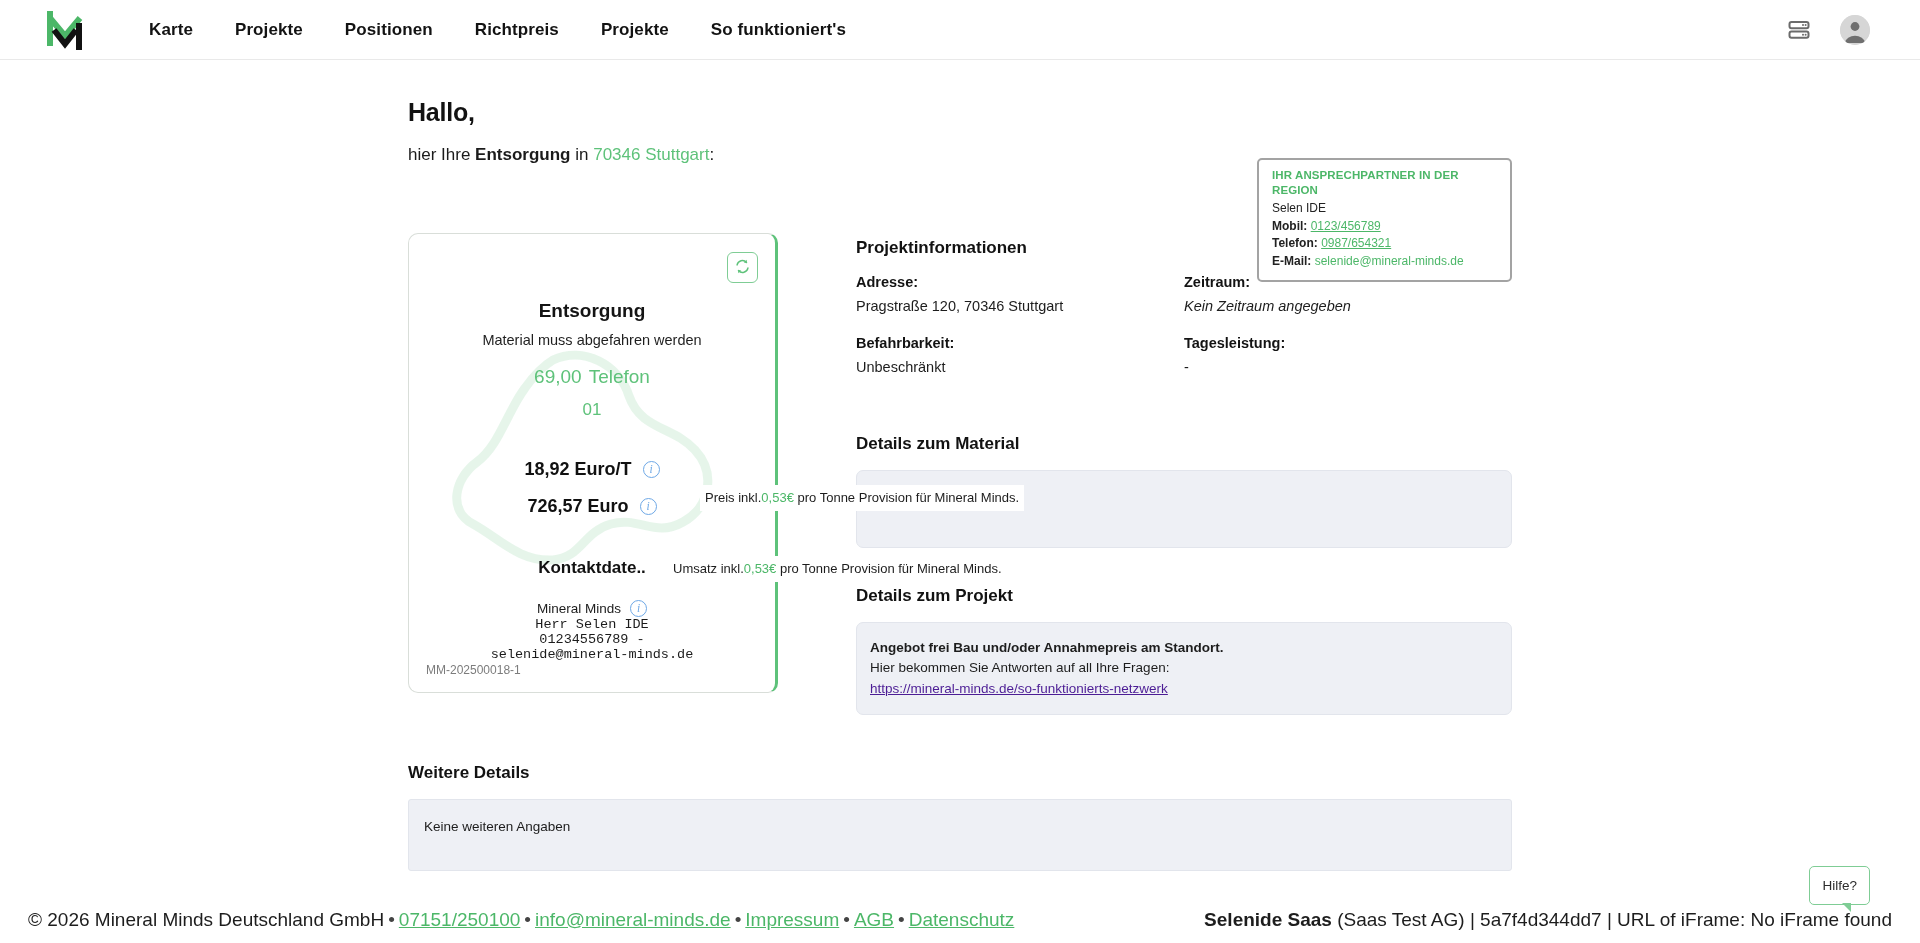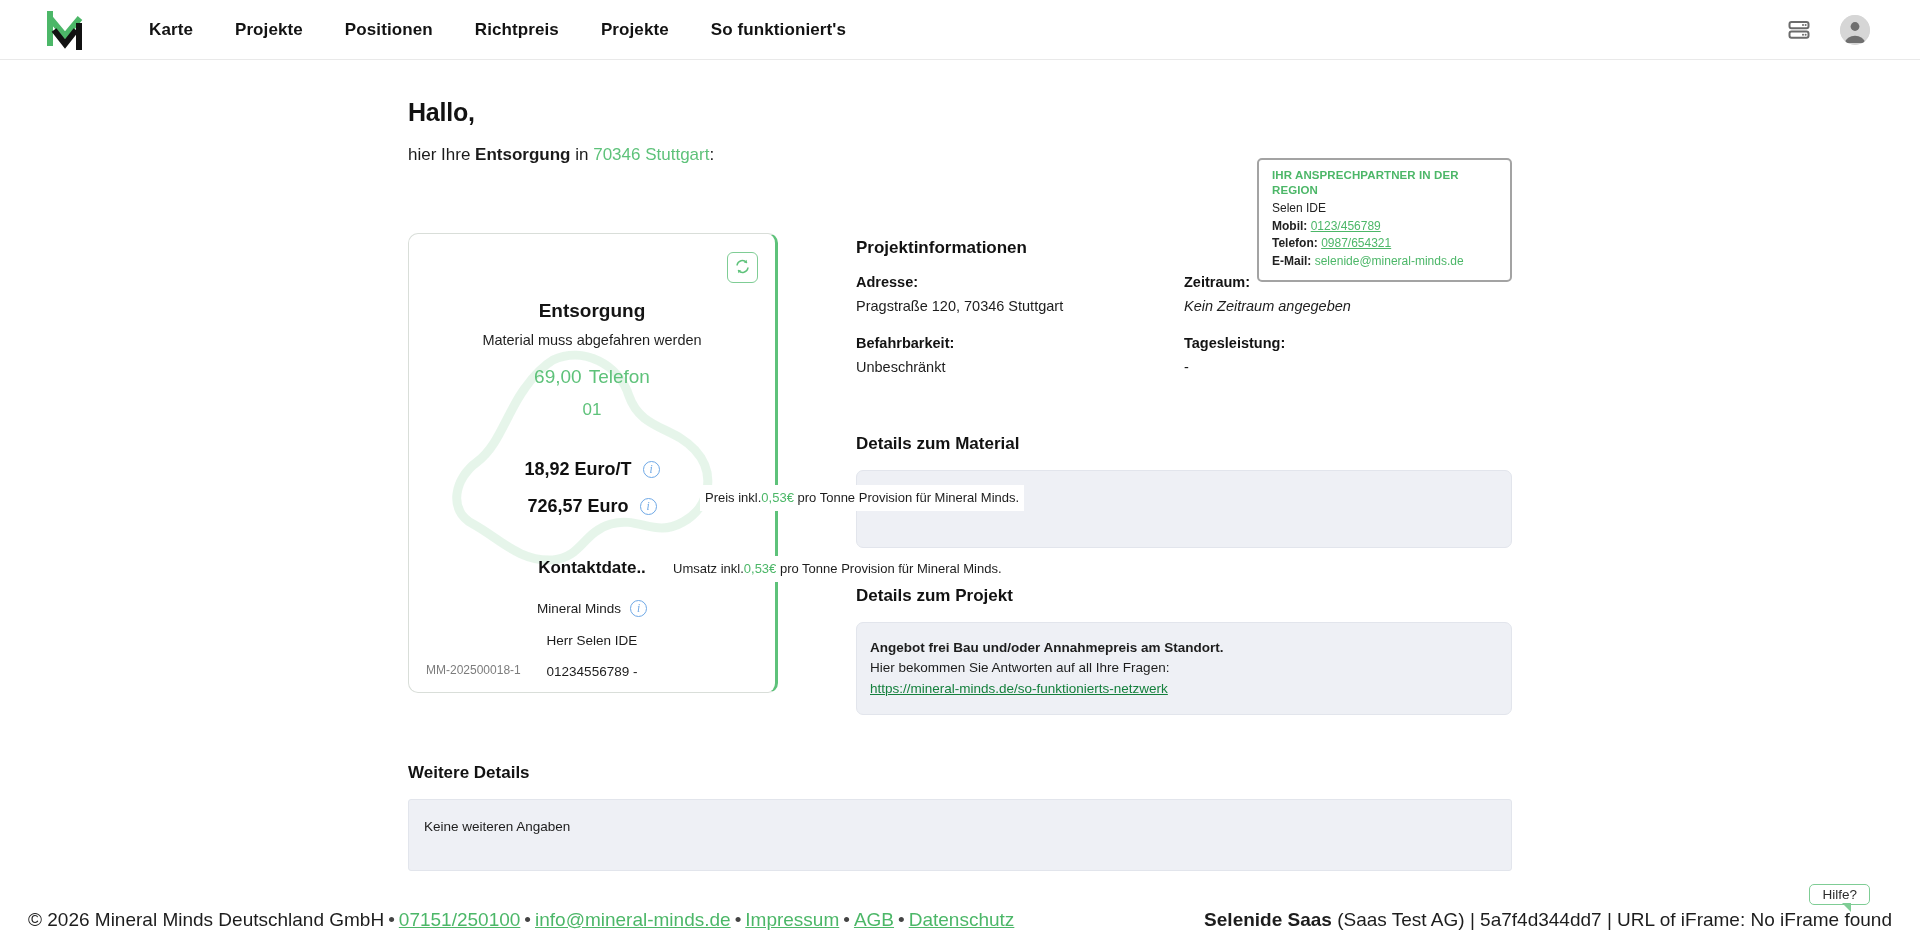--- a/index.html
+++ b/index.html
@@ -83,57 +83,57 @@
   .price-row.second{margin-top:16px;}
   .price-val{font-size:18px;font-weight:700;color:#111;}
   .i-badge{
     width:17px;height:17px;border-radius:50%;border:1.4px solid #6ea8e6;color:#6ea8e6;
     font-size:11.5px;line-height:15px;font-family:"Liberation Serif",serif;font-style:italic;
     display:inline-flex;align-items:center;justify-content:center;cursor:pointer;flex:0 0 auto;
   }
   .contact-head{font-size:17px;font-weight:700;color:#111;margin-top:41px;white-space:nowrap;overflow:hidden;}
   .mm-row{display:flex;align-items:center;justify-content:center;gap:9px;margin-top:22px;}
   .mm-name{font-size:13.5px;color:#1c1c1c;}
-  .contact-line{font-size:13.5px;color:#1c1c1c;margin-top:16px;}
+  .contact-line{font-size:13.5px;color:#1c1c1c;margin-top:0;font-family:Liberation Mono, monospace;}
   .offer-id{position:absolute;left:17px;bottom:15px;font-size:12px;color:#7c7c7c;z-index:2;}
 
   
   .block-title{font-size:17px;font-weight:700;color:#121212;margin-bottom:16px;}
   .info-grid{display:flex;}
   .info-col{flex:1 1 50%;}
   .info-label{font-size:14.5px;font-weight:700;color:#131313;margin-bottom:8px;}
   .info-value{font-size:14.5px;color:#1d1d1d;margin-bottom:21px;}
   .info-value.ital{font-style:italic;}
   .section{margin-top:38px;}
   .grey-panel{
     background:#eef0f5;border:1px solid #e2e5ec;border-radius:3px;
     padding:15px 13px;min-height:64px;font-size:13.5px;color:#1d1d1d;line-height:1.5;
   }
   .grey-panel.tall{min-height:78px;border-radius:7px;}
   .grey-panel b{font-weight:700;}
-  .grey-panel a{color:#15803d;}
+  .grey-panel a{color:#4c1d95;}
 
   
   .wide-section{margin-top:48px;}
   .grey-panel.wide{min-height:72px;padding:17px 15px;}
 
   
   .tooltip{
     position:absolute;background:#fff;color:#1d1d1d;font-size:13px;
     padding:3px 5px;white-space:nowrap;z-index:30;line-height:1.5;
   }
   .tooltip .eur{color:#4cb768;}
   #tt-preis{left:700px;top:425px;text-align:center;}
   #tt-umsatz{left:668px;top:496px;}
 
   
   .help{
     position:absolute;right:50px;bottom:38px;z-index:35;
     background:#fff;border:1.5px solid #7fcd95;border-radius:5px;
-    padding:2px 12px;font-size:13.5px;color:#2c2c2c;cursor:pointer;
+    padding:11px 12px;font-size:13.5px;color:#2c2c2c;cursor:pointer;
   }
   .help:after{
     content:"";position:absolute;right:18px;bottom:-8px;width:0;height:0;
     border-left:9px solid transparent;border-right:0 solid transparent;
     border-top:9px solid #7fcd95;
   }
 
   
   .footer{
     position:absolute;left:0;bottom:0;width:100%;height:46px;

